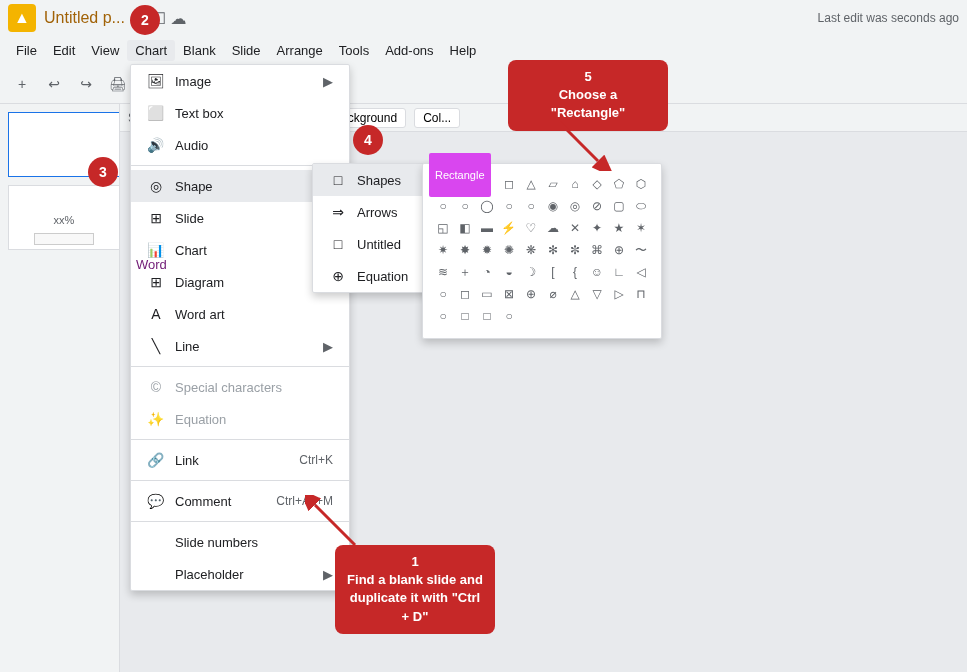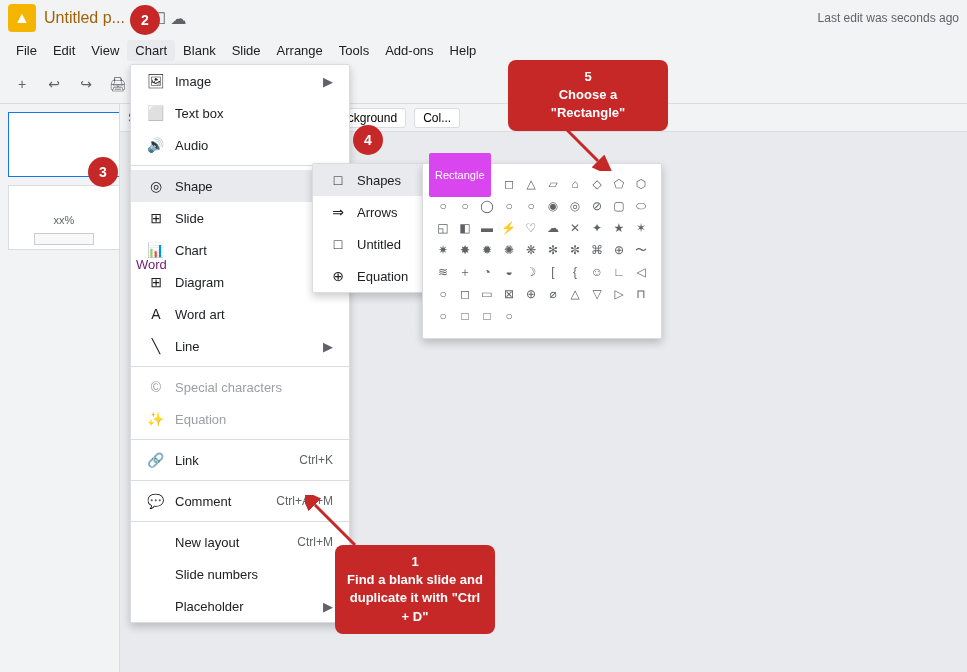--- a/index.html
+++ b/index.html
@@ -190,25 +190,20 @@
   <div class="menu-divider"></div>
 
   <div class="menu-row">
     <span class="menu-icon">💬</span>
     <span>Comment</span>
     <span class="shortcut">Ctrl+Alt+M</span>
   </div>
 
   <div class="menu-divider"></div>
 
-  <div class="menu-row">
-    <span class="menu-icon"> </span>
-    <span>New layout</span>
-    <span class="shortcut">Ctrl+M</span>
-  </div>
 
   <div class="menu-row">
     <span class="menu-icon"> </span>
     <span>Slide numbers</span>
   </div>
 
   <div class="menu-row">
     <span class="menu-icon"> </span>
     <span>Placeholder</span>
     <span class="arrow">▶</span>

